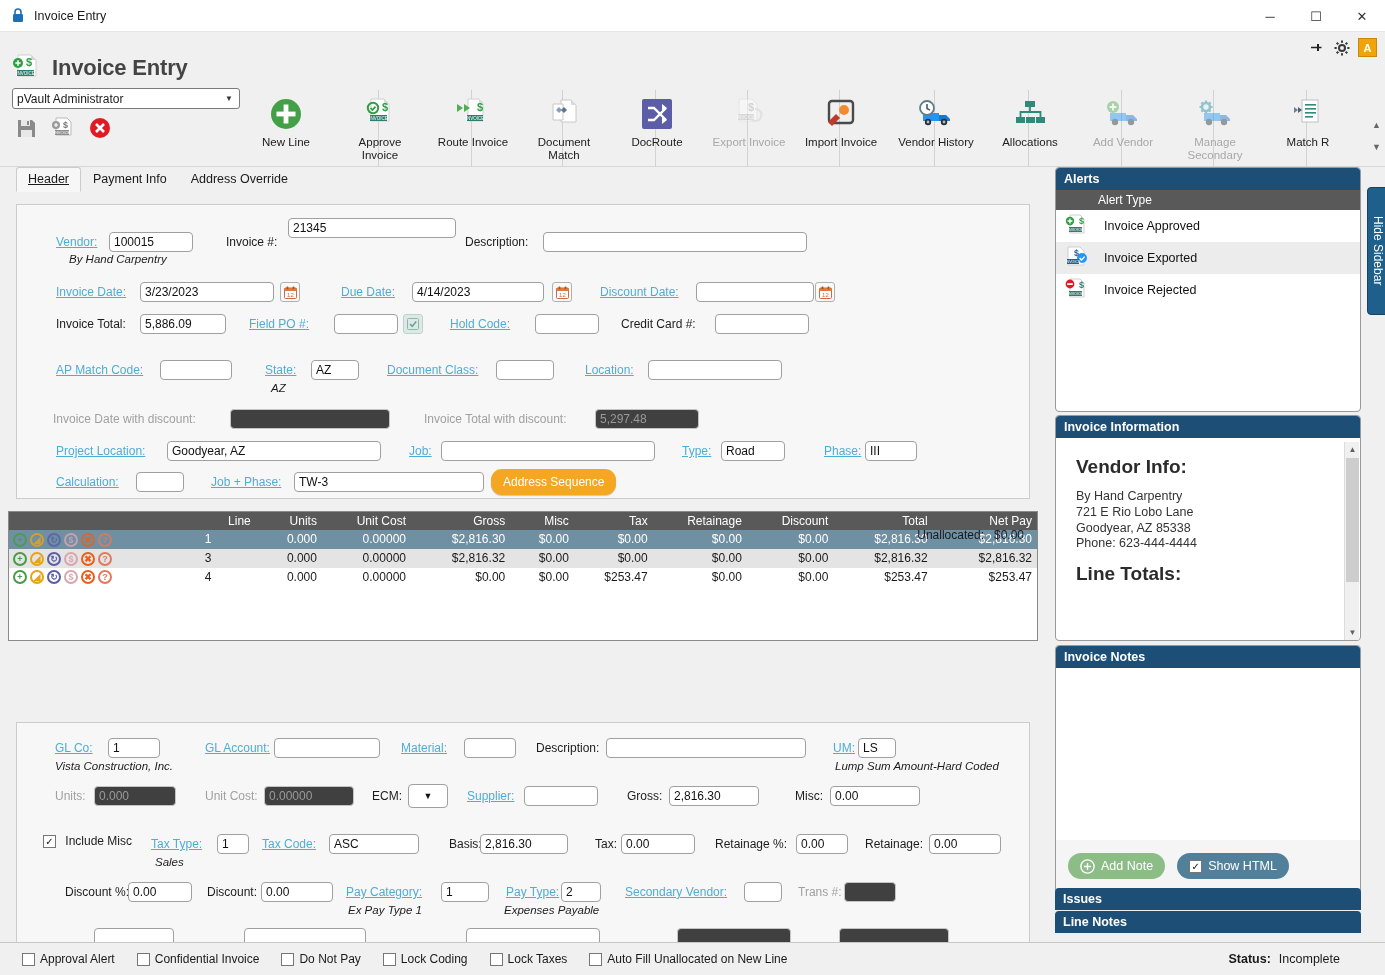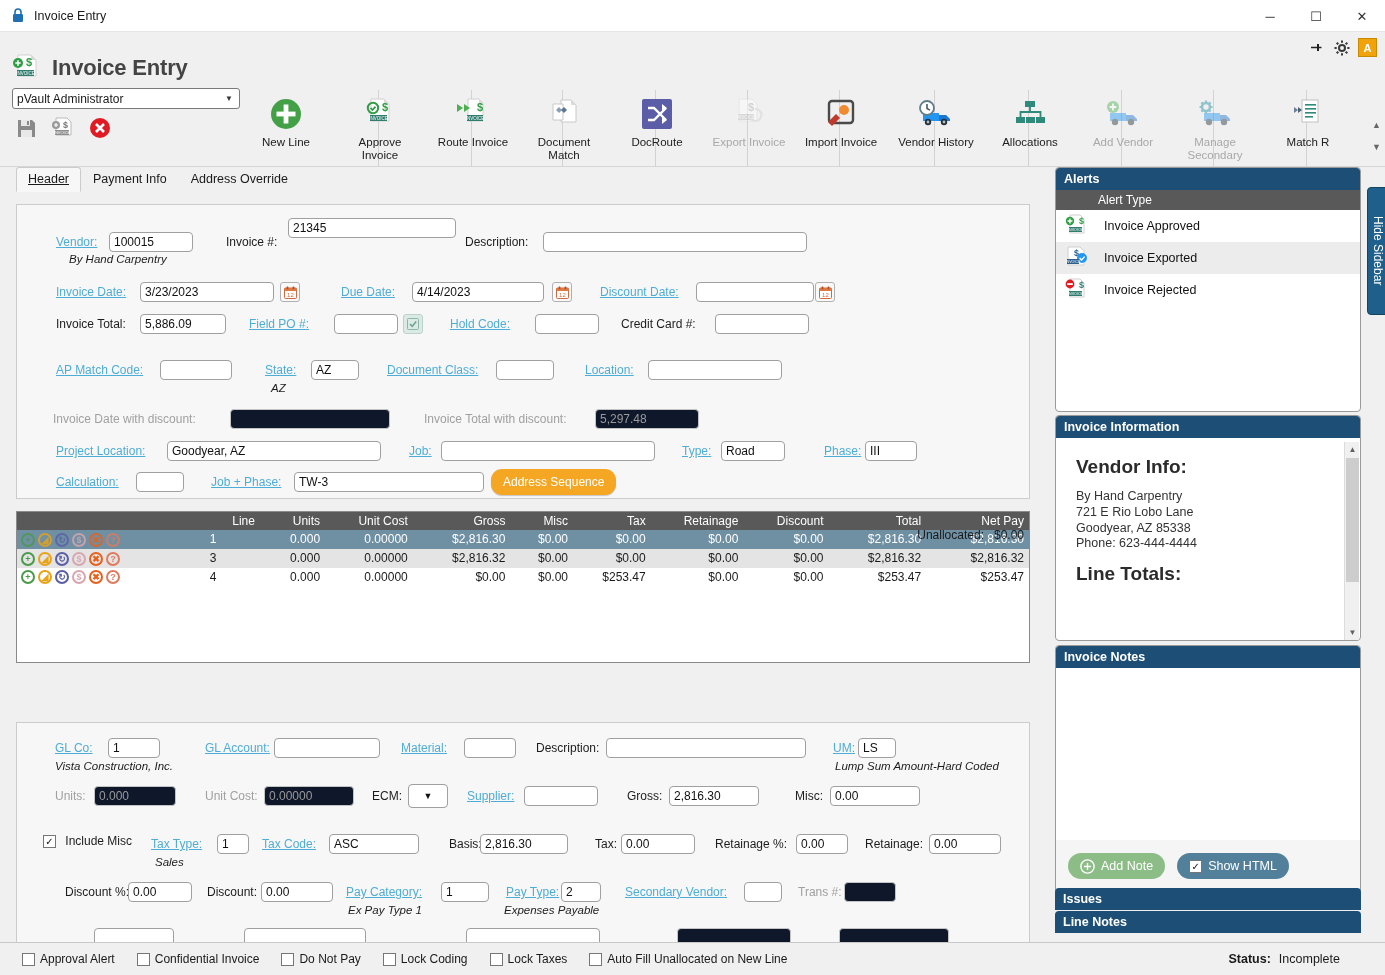--- a/index.html
+++ b/index.html
@@ -67,31 +67,31 @@
   .hdrpanel { height:295px; }
 
   
   .lbl { font-size:12px; color:#1c1c1c; white-space:nowrap; }
   .lnk { font-size:12px; color:#4eadd6; text-decoration:underline; white-space:nowrap; cursor:pointer; }
   .lbl.dis, .lnk.dis { color:#a0a0a0; text-decoration:none; }
   .sub { font-size:11.5px; font-style:italic; color:#1c1c1c; white-space:nowrap; }
   .inp { height:20px; background:#ffffff; border:1px solid #a0a0a0; border-radius:4px;
          font-size:12px; color:#111; padding:0 4px; display:flex; align-items:center;
          font-family:"Liberation Sans", sans-serif; white-space:nowrap; overflow:hidden; }
-  .inp.ro { background:#0f172a; border-color:#c4c4c4; color:#9a9a9a; }
+  .inp.ro { background:#404040; border-color:#c4c4c4; color:#9a9a9a; }
   .cal { width:20px; height:20px; border:1px solid #b0b0b0; border-radius:3px;
          background:#fafafa; display:flex; align-items:center; justify-content:center; }
   .abs { position:absolute; }
 
   .orangebtn { background:#f5a623; color:#fff; font-size:12px; border-radius:11px;
                height:26px; display:flex; align-items:center; justify-content:center;
                padding:0 12px; box-shadow:0 1px 1px rgba(0,0,0,.2); cursor:pointer; }
 
   
-  .gridwrap { margin:0 16px; border:1px solid #8a8a8a; background:#fff; height:152px; }
+  .gridwrap { margin:0 8px; border:1px solid #8a8a8a; background:#fff; height:130px; }
   table.grid { border-collapse:collapse; width:100%; font-size:12px; }
   table.grid th { background:#595959; color:#fff; font-weight:normal; font-size:12px;
                   padding:2px 5px; text-align:right; }
   table.grid td { padding:2px 5px; text-align:right; white-space:nowrap; }
   tr.sel td { background:#6f8fa3; color:#fff; }
   tr.alt td { background:#e4e4e4; }
   .icocell { text-align:left !important; padding-left:4px !important; white-space:nowrap; }
   .ri { display:inline-block; width:14px; height:14px; border-radius:50%;
         border:2px solid; margin-right:3px; vertical-align:middle; position:relative;
         font-size:9px; line-height:10px; text-align:center; font-weight:bold; }

